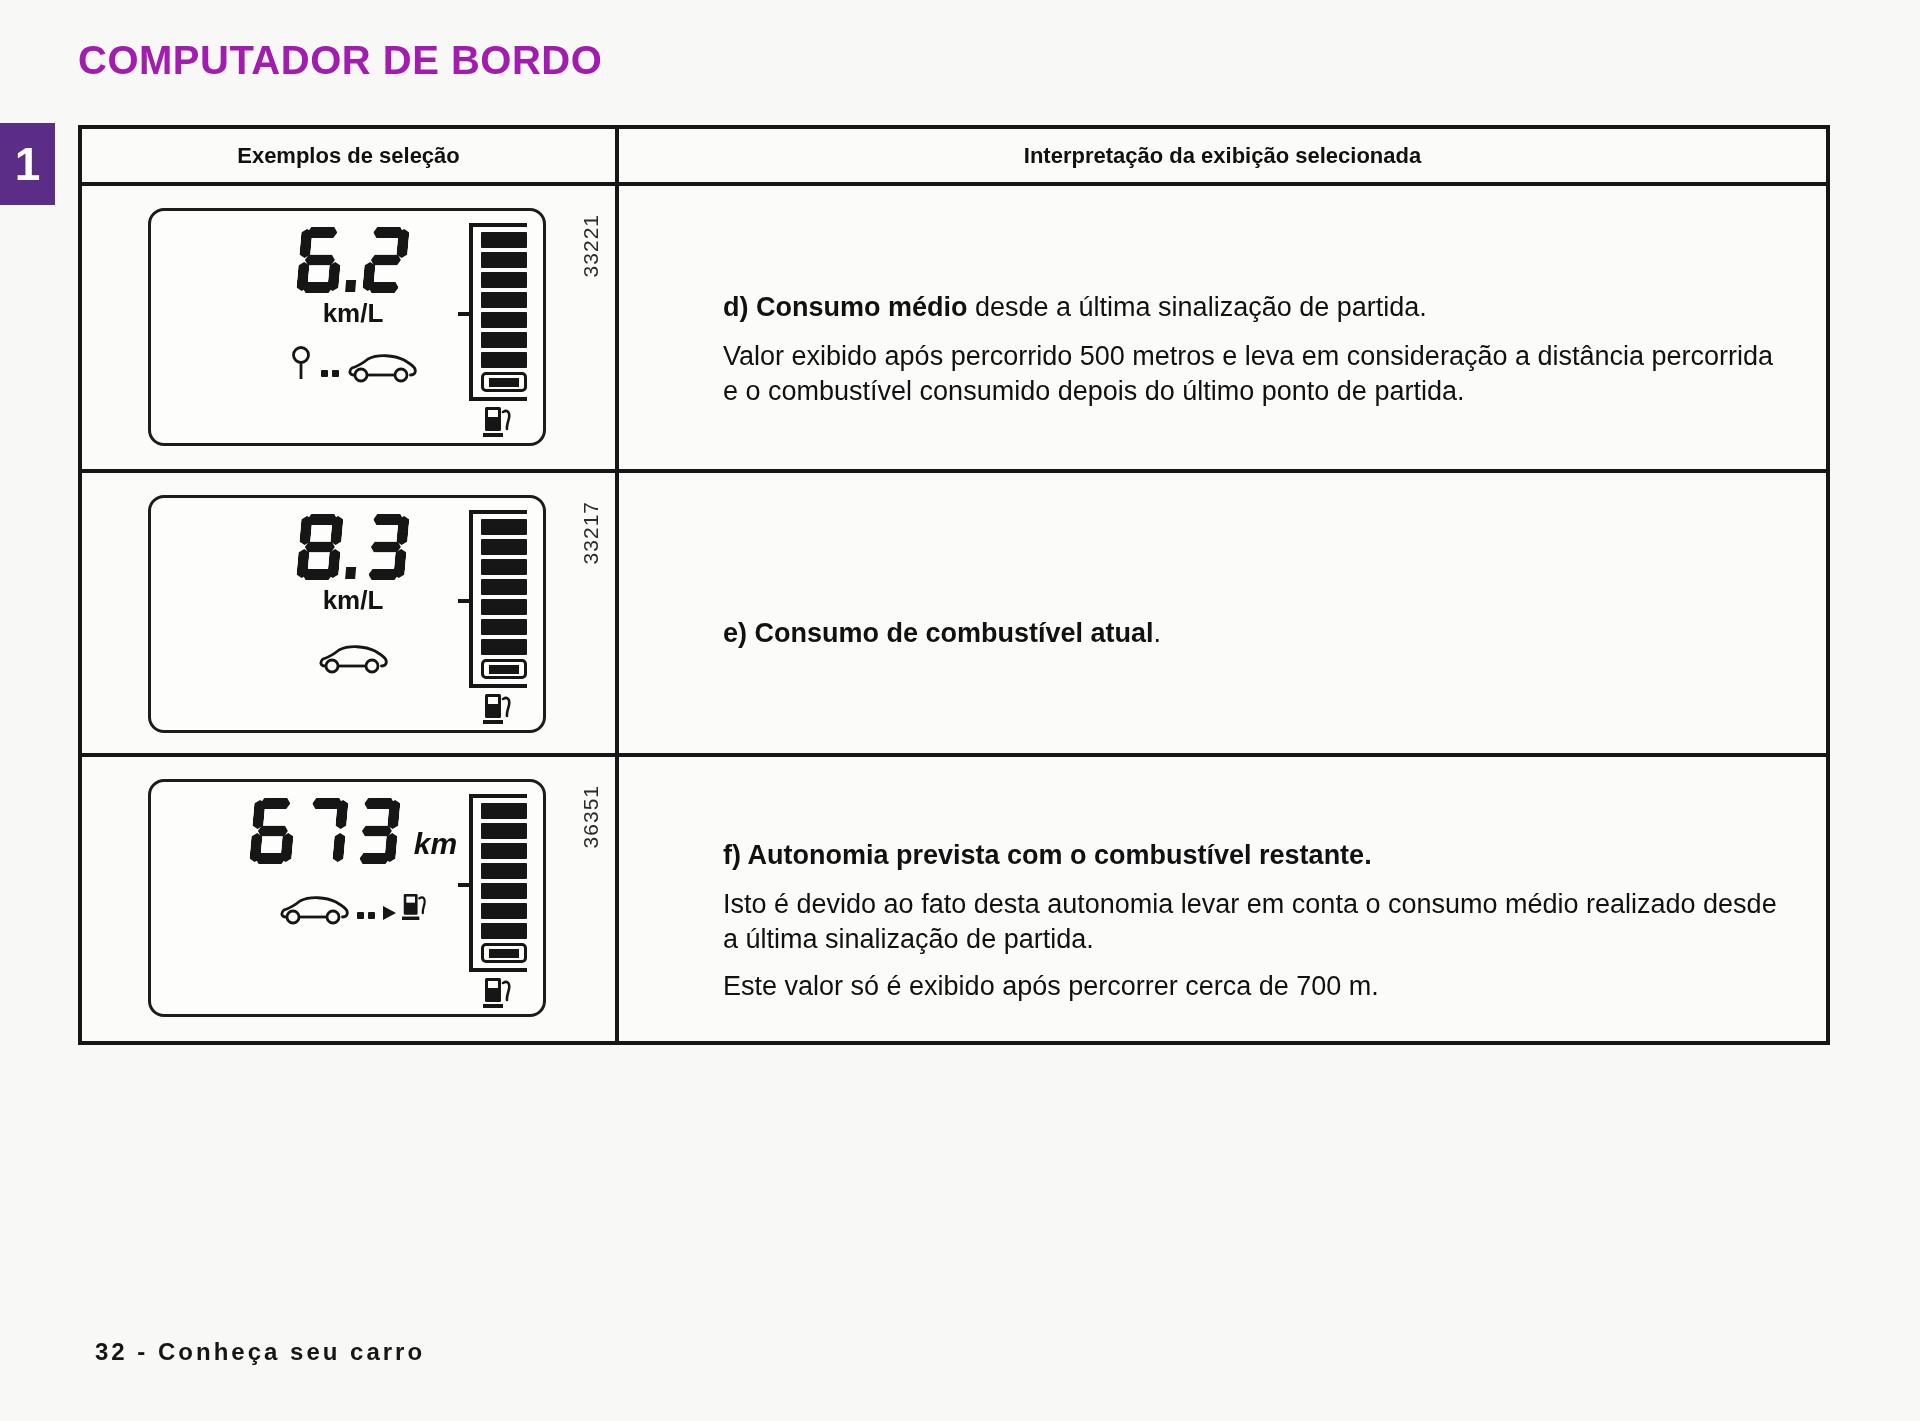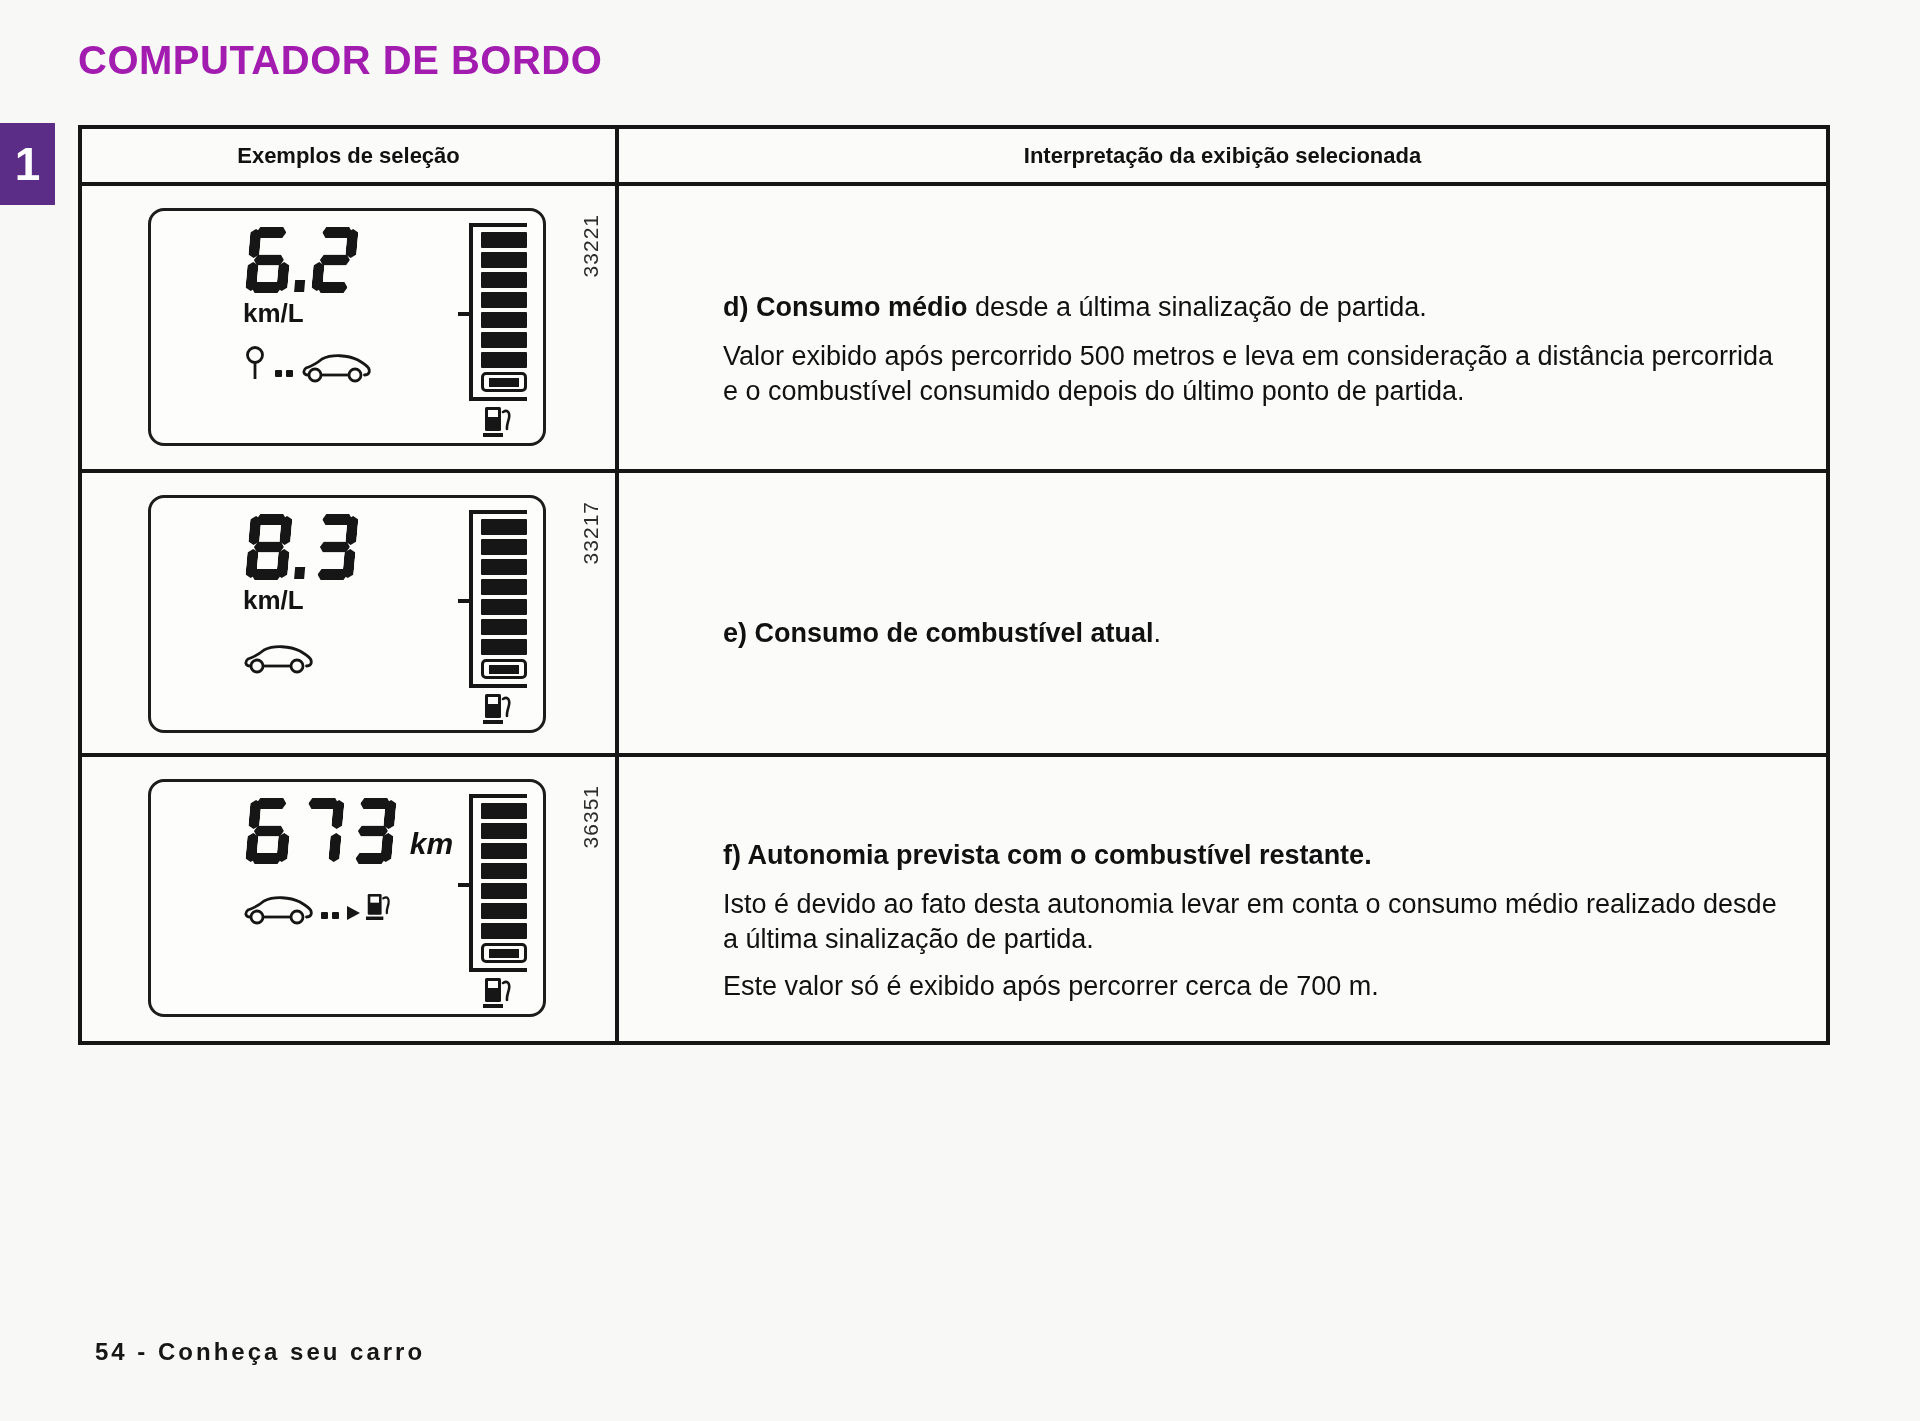--- a/index.html
+++ b/index.html
@@ -34,21 +34,21 @@
   .td-text p:empty{display:none;}
 
   
   .fig-num{position:absolute;right:12px;top:28px;writing-mode:vertical-rl;
            transform:rotate(180deg);font-size:21px;color:#2b2b2b;letter-spacing:1px;}
 
   
   .lcd{position:absolute;left:66px;top:22px;width:398px;height:238px;background:#fdfdfc;
        border:3px solid #1c1c1c;border-radius:16px;box-sizing:border-box;}
   .lcd-main{position:absolute;left:92px;top:14px;width:220px;
-            display:flex;flex-direction:column;}
+            display:flex;flex-direction:column;align-items:center;}
   .lcd-unit{font-size:26px;font-weight:bold;margin-top:5px;color:#141414;}
   .icon-row{display:flex;align-items:flex-end;margin-top:16px;gap:6px;}
   .icon-row.low{margin-top:26px;}
 
   
   .seg-row{display:flex;align-items:flex-end;height:68px;transform:skewX(-5deg);}
   .digit{position:relative;width:42px;height:66px;margin:0 5px;display:inline-block;}
   .seg{position:absolute;background:#161616;}
   .seg.h{left:6px;right:6px;height:11px;
          clip-path:polygon(12% 0,88% 0,100% 50%,88% 100%,12% 100%,0 50%);}
@@ -305,14 +305,14 @@
       </div>
       <div class="td td-text">
         <p class="lead"><b>f) Autonomia prevista com o combustível restante.</b><span></span></p>
         <p>Isto é devido ao fato desta autonomia levar em conta o consumo médio realizado desde a última sinalização de partida.</p>
         <p>Este valor só é exibido após percorrer cerca de 700 m.</p>
       </div>
     </div>
 
   </div>
 
-  <div class="footer">54 - Conheça seu carro</div>
+  <div class="footer">32 - Conheça seu carro</div>
 </div>
 
 </body></html>

